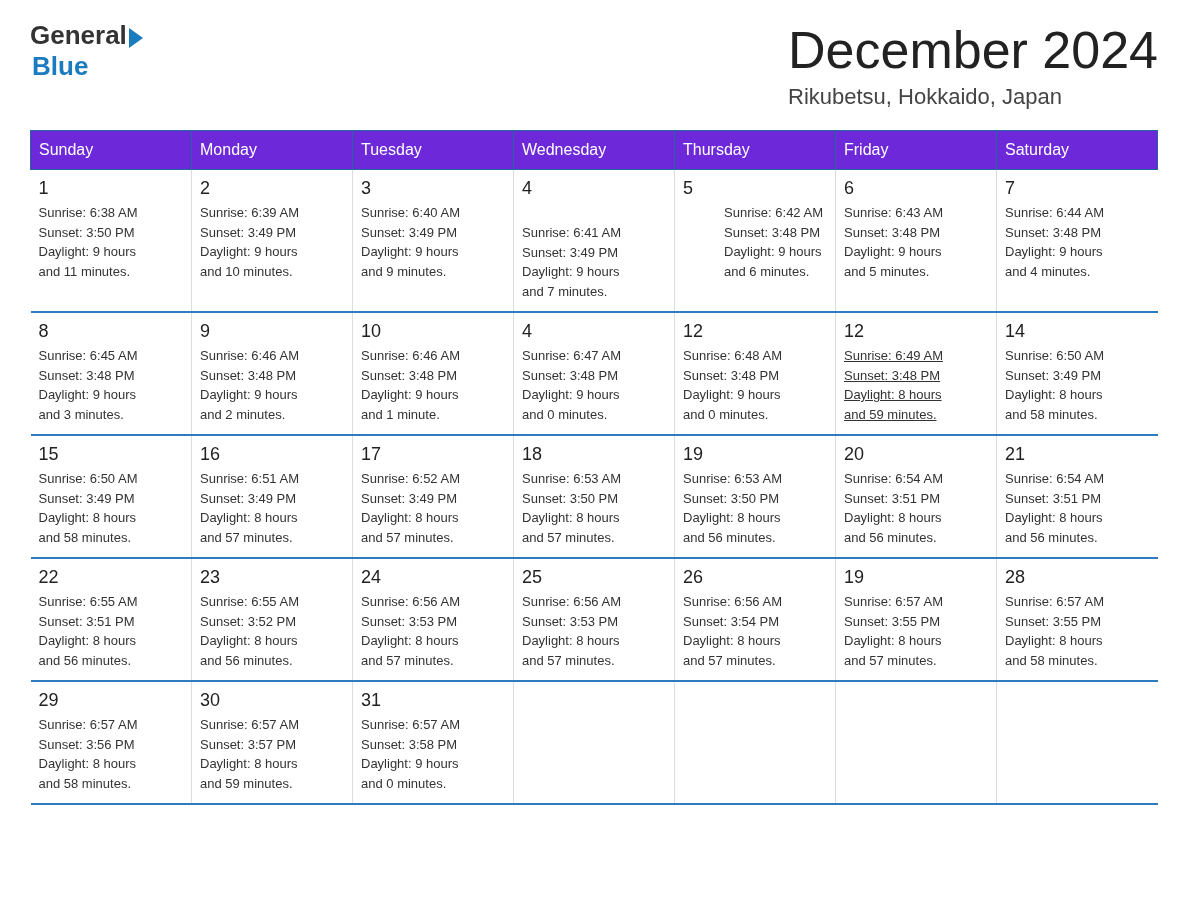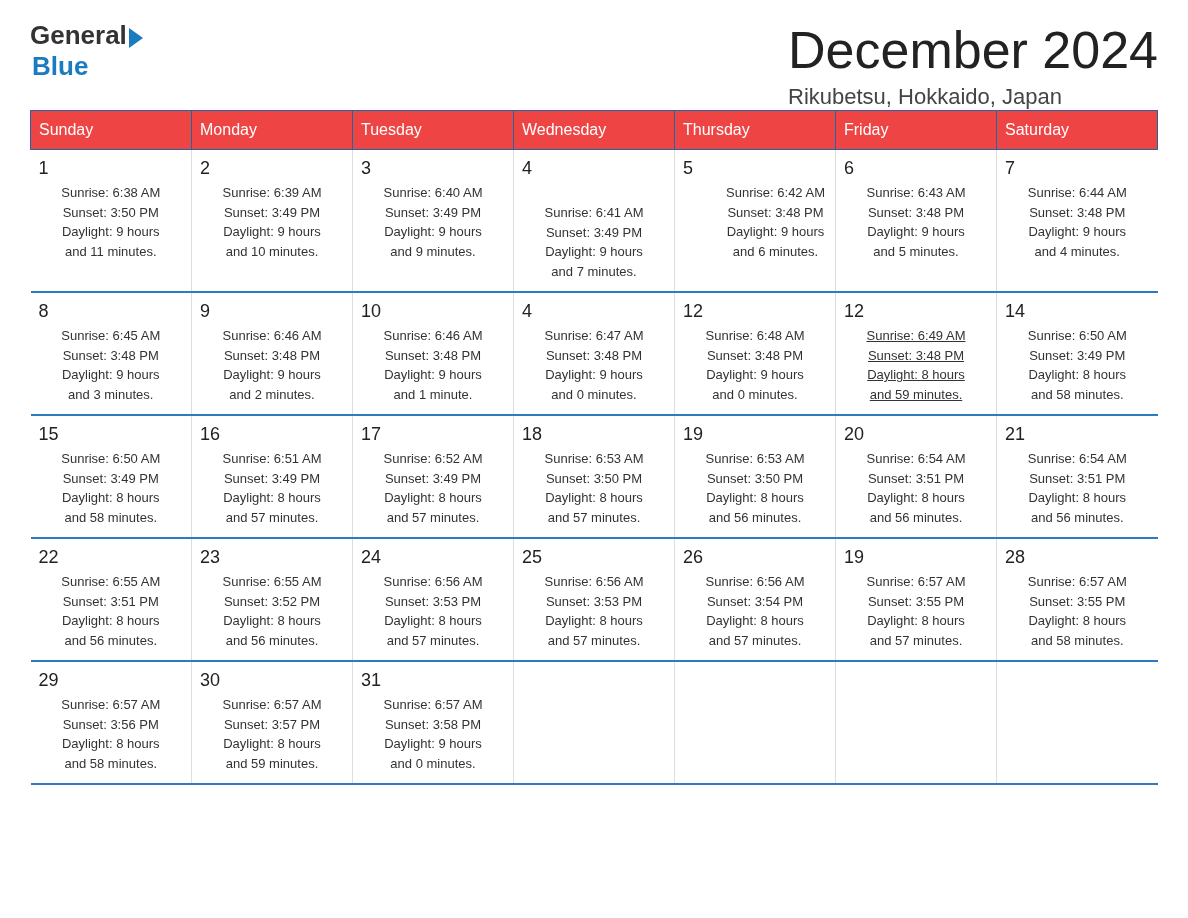--- a/index.html
+++ b/index.html
@@ -7,20 +7,21 @@
       background: #ffffff;
       font-family: Arial, sans-serif;
       width: 1188px;
       min-height: 918px;
       padding: 20px 30px;
     }
     .header {
       display: flex;
       justify-content: space-between;
       align-items: flex-start;
+      margin-bottom: 20px;
     }
     .logo {
       display: flex;
       flex-direction: column;
       align-items: flex-start;
     }
     .logo-top {
       display: flex;
       align-items: center;
     }
@@ -59,21 +60,21 @@
       color: #444;
       font-family: Arial, sans-serif;
       margin-top: 4px;
     }
     table {
       width: 100%;
       border-collapse: collapse;
       table-layout: fixed;
     }
     thead tr {
-      background-color: #ef4444;
+      background-color: #6d28d9;
     }
     thead th {
       color: white;
       font-size: 16px;
       font-weight: normal;
       padding: 10px 8px;
       text-align: left;
       border: 1px solid #2266a0;
     }
     tbody tr {
@@ -94,21 +95,20 @@
       font-size: 18px;
       font-weight: normal;
       color: #222;
       display: block;
       margin-bottom: 4px;
     }
     .day-info {
       font-size: 13px;
       line-height: 1.5;
       color: #333;
-      text-align: center;
     }
   </style>
 </head>
 <body>
 
 <div class="header">
   <div class="logo">
     <div class="logo-top">
       <span class="logo-general">General</span>
       <div class="logo-arrow"></div>

